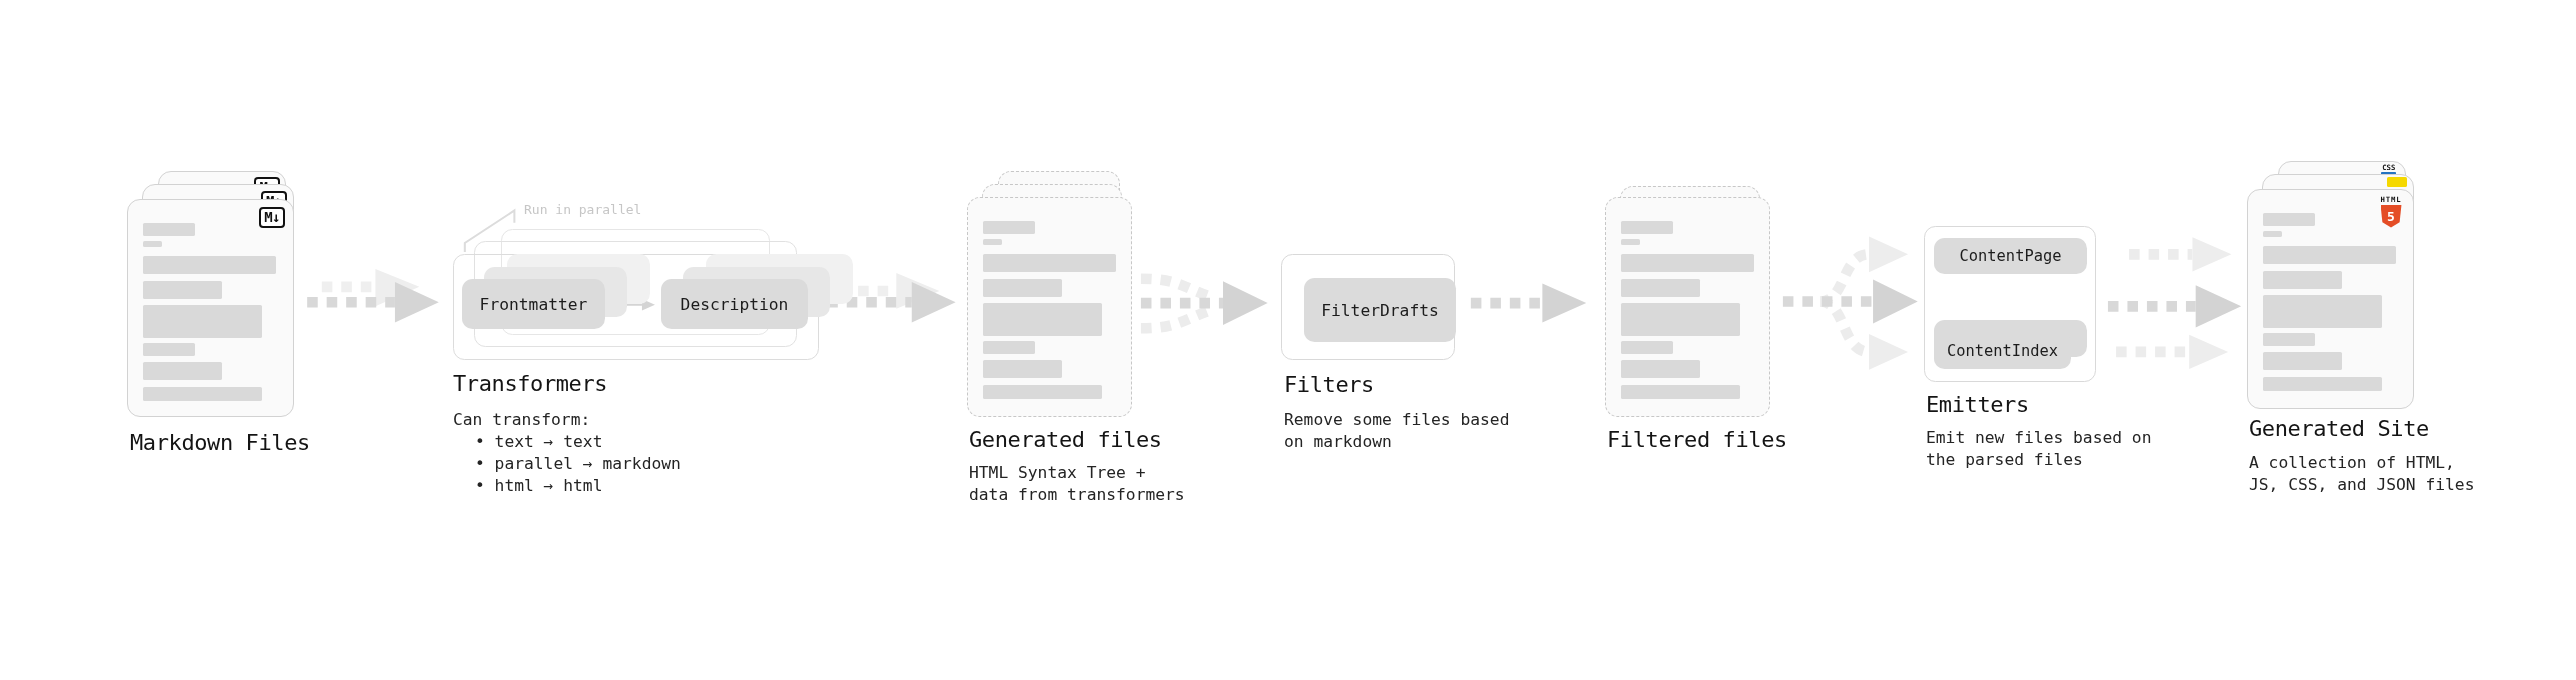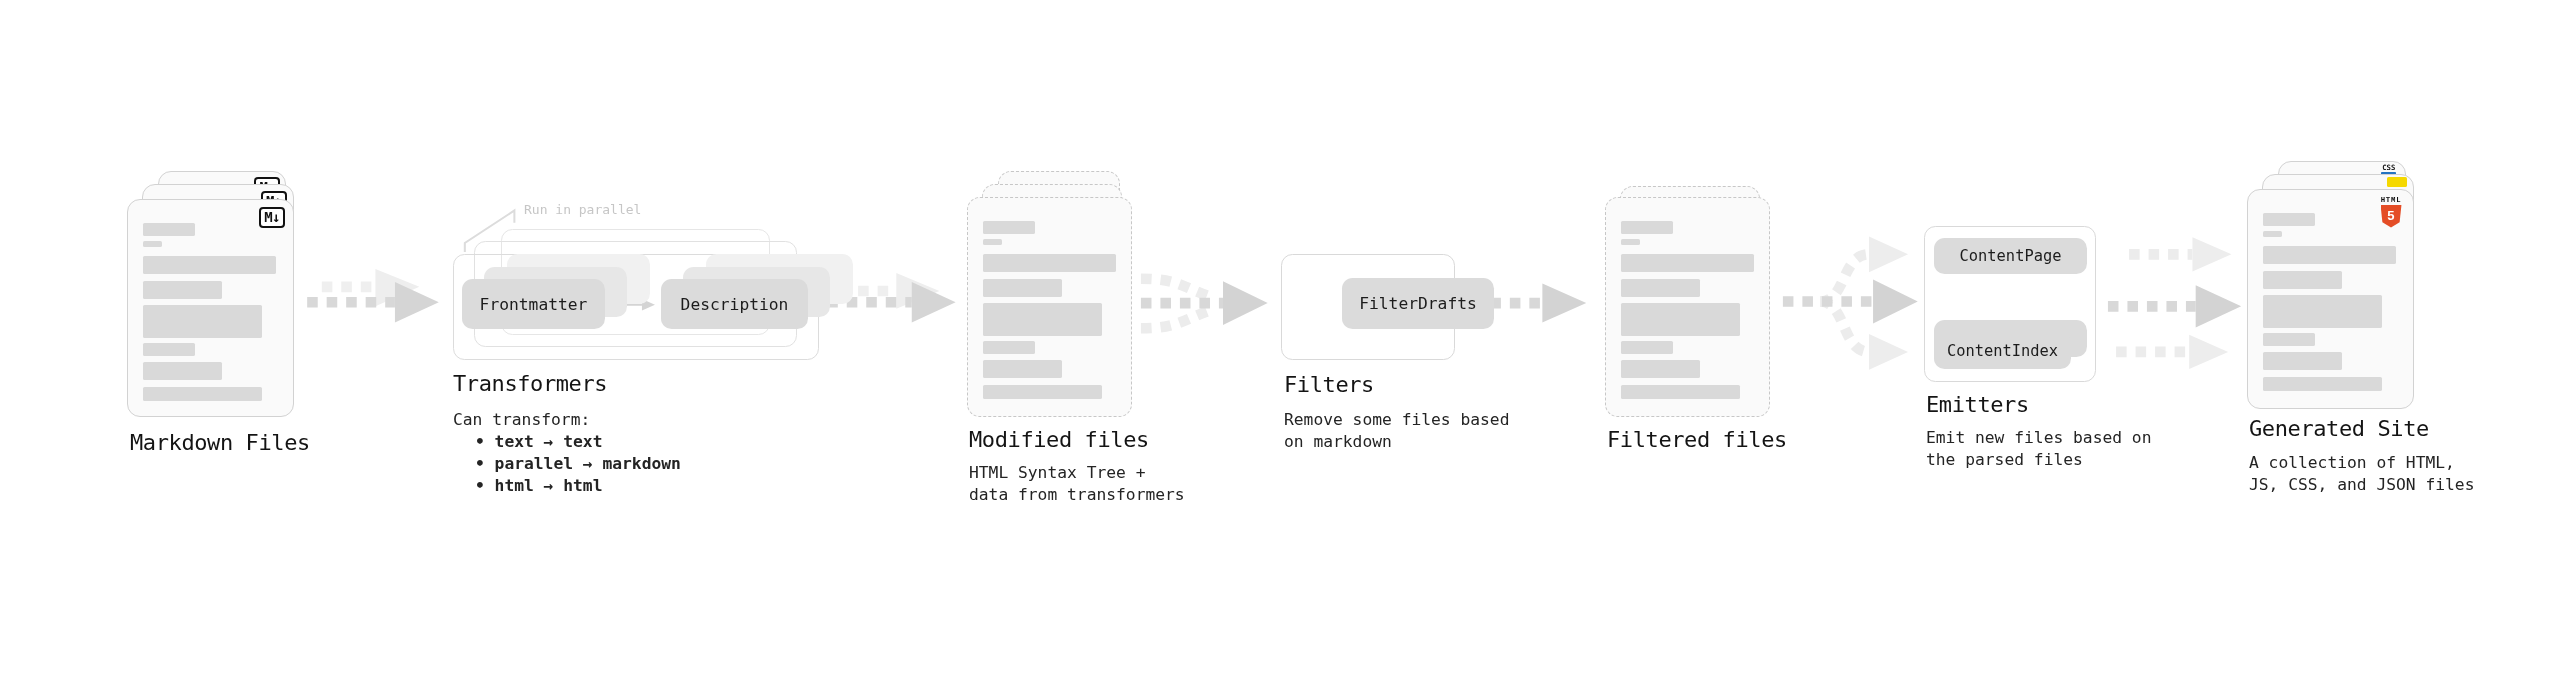--- a/index.html
+++ b/index.html
@@ -20,38 +20,38 @@
   .bar:nth-child(6){width:52px;height:13px;margin-top:4.9px;}
   .bar:nth-child(7){width:79px;height:18px;margin-top:6.5px;}
   .bar:nth-child(8){width:119px;height:14px;margin-top:6.5px;}
   
   .md-badge{position:absolute;top:7.3px;right:8.1px;border:2.4px solid #111;border-radius:4.1px;background:#fff;
     color:#111;font-weight:bold;font-size:14px;line-height:16.3px;padding:0 3.3px;letter-spacing:-0.8px;}
   .css-badge{position:absolute;top:1.6px;right:6.5px;width:19.5px;text-align:center;}
   .css-badge .css-txt{font-size:7.3px;font-weight:bold;color:#111;line-height:7.3px;}
   .css-badge .css-bar{margin:0.8px auto 0;width:14.6px;height:3.3px;background:#2573c1;border-radius:0.8px;}
   .js-badge{position:absolute;top:2.4px;right:6.5px;width:19.5px;height:9.8px;background:#f5d800;border-radius:1.6px;}
-  .html5{position:absolute;top:5.7px;right:9.8px;width:24.4px;text-align:center;font-family:Liberation Mono, monospace;}
+  .html5{position:absolute;top:5.7px;right:9.8px;width:24.4px;text-align:center;}
   .html5 .h5-txt{font-size:7.3px;font-weight:bold;color:#111;letter-spacing:0.8px;line-height:8.1px;}
   .html5 .h5-shield{margin:0.8px auto 0;width:21px;height:23px;background:#e44d26;
     clip-path:polygon(0% 0%,100% 0%,91% 77%,50% 100%,9% 77%);
     display:flex;align-items:center;justify-content:center;color:#fff;font-weight:bold;font-size:13px;}
   
   .frame{position:absolute;border:1.6px solid #dcdcdc;border-radius:11.4px;box-sizing:border-box;background:transparent;}
   .frame.back{border-color:#e6e6e6;}
   .frame.mid{border-color:#e1e1e1;}
   .solidbox{position:absolute;border:1.6px solid #d9d9d9;border-radius:11.4px;background:#ffffff;box-sizing:border-box;}
   .pill{position:absolute;border-radius:10.6px;background:#dbdbdb;display:flex;align-items:center;justify-content:center;
     font-size:16.3px;color:#1c1c1c;white-space:nowrap;}
   .pill.g1{background:#e7e7e7;}
   .pill.g2{background:#f1f1f1;}
   
   .h{position:absolute;font-size:22px;color:#141414;white-space:nowrap;letter-spacing:-0.4px;}
   .sub{position:absolute;font-size:16.3px;line-height:22px;color:#242424;white-space:nowrap;}
-  .sub .indent{padding-left:22px;font-weight:bold;}
+  .sub .indent{padding-left:22px;}
   .annotation{position:absolute;font-size:13px;color:#c6c6c6;white-space:nowrap;}
   .arrows{position:absolute;left:0;top:0;}
 </style>
 </head>
 <body>
 
 <div id="canvas">
 
   <svg class="arrows" width="2576" height="681" viewBox="0 0 3170 838">
 
@@ -165,30 +165,30 @@
           <div class="bar"></div>
           <div class="bar"></div>
           <div class="bar"></div>
           <div class="bar"></div>
           <div class="bar"></div>
           <div class="bar"></div>
           <div class="bar"></div>
           <div class="bar"></div>
         </div>
     </div>
-    <div class="h" style="left:969px;top:427px;">Modified files</div>
+    <div class="h" style="left:969px;top:427px;">Generated files</div>
     <div class="sub" style="left:969px;top:462px;">
       <div>HTML Syntax Tree +</div>
       <div>data from transformers</div>
     </div>
   </div>
 
   <div>
     <div class="solidbox" style="left:1281px;top:254px;width:174px;height:106px;"></div>
-    <div class="pill" style="left:1342px;top:278px;width:152px;height:51px;">FilterDrafts</div>
+    <div class="pill" style="left:1304px;top:278px;width:152px;height:64px;">FilterDrafts</div>
     <div class="h" style="left:1284px;top:372px;">Filters</div>
     <div class="sub" style="left:1284px;top:409px;">
       <div>Remove some files based</div>
       <div>on markdown</div>
     </div>
   </div>
 
   <div>
     <div class="fc dashed" style="left:1620px;top:186px;width:140px;height:208px;"></div>
     <div class="fc dashed" style="left:1605px;top:197px;width:165px;height:220px;">

